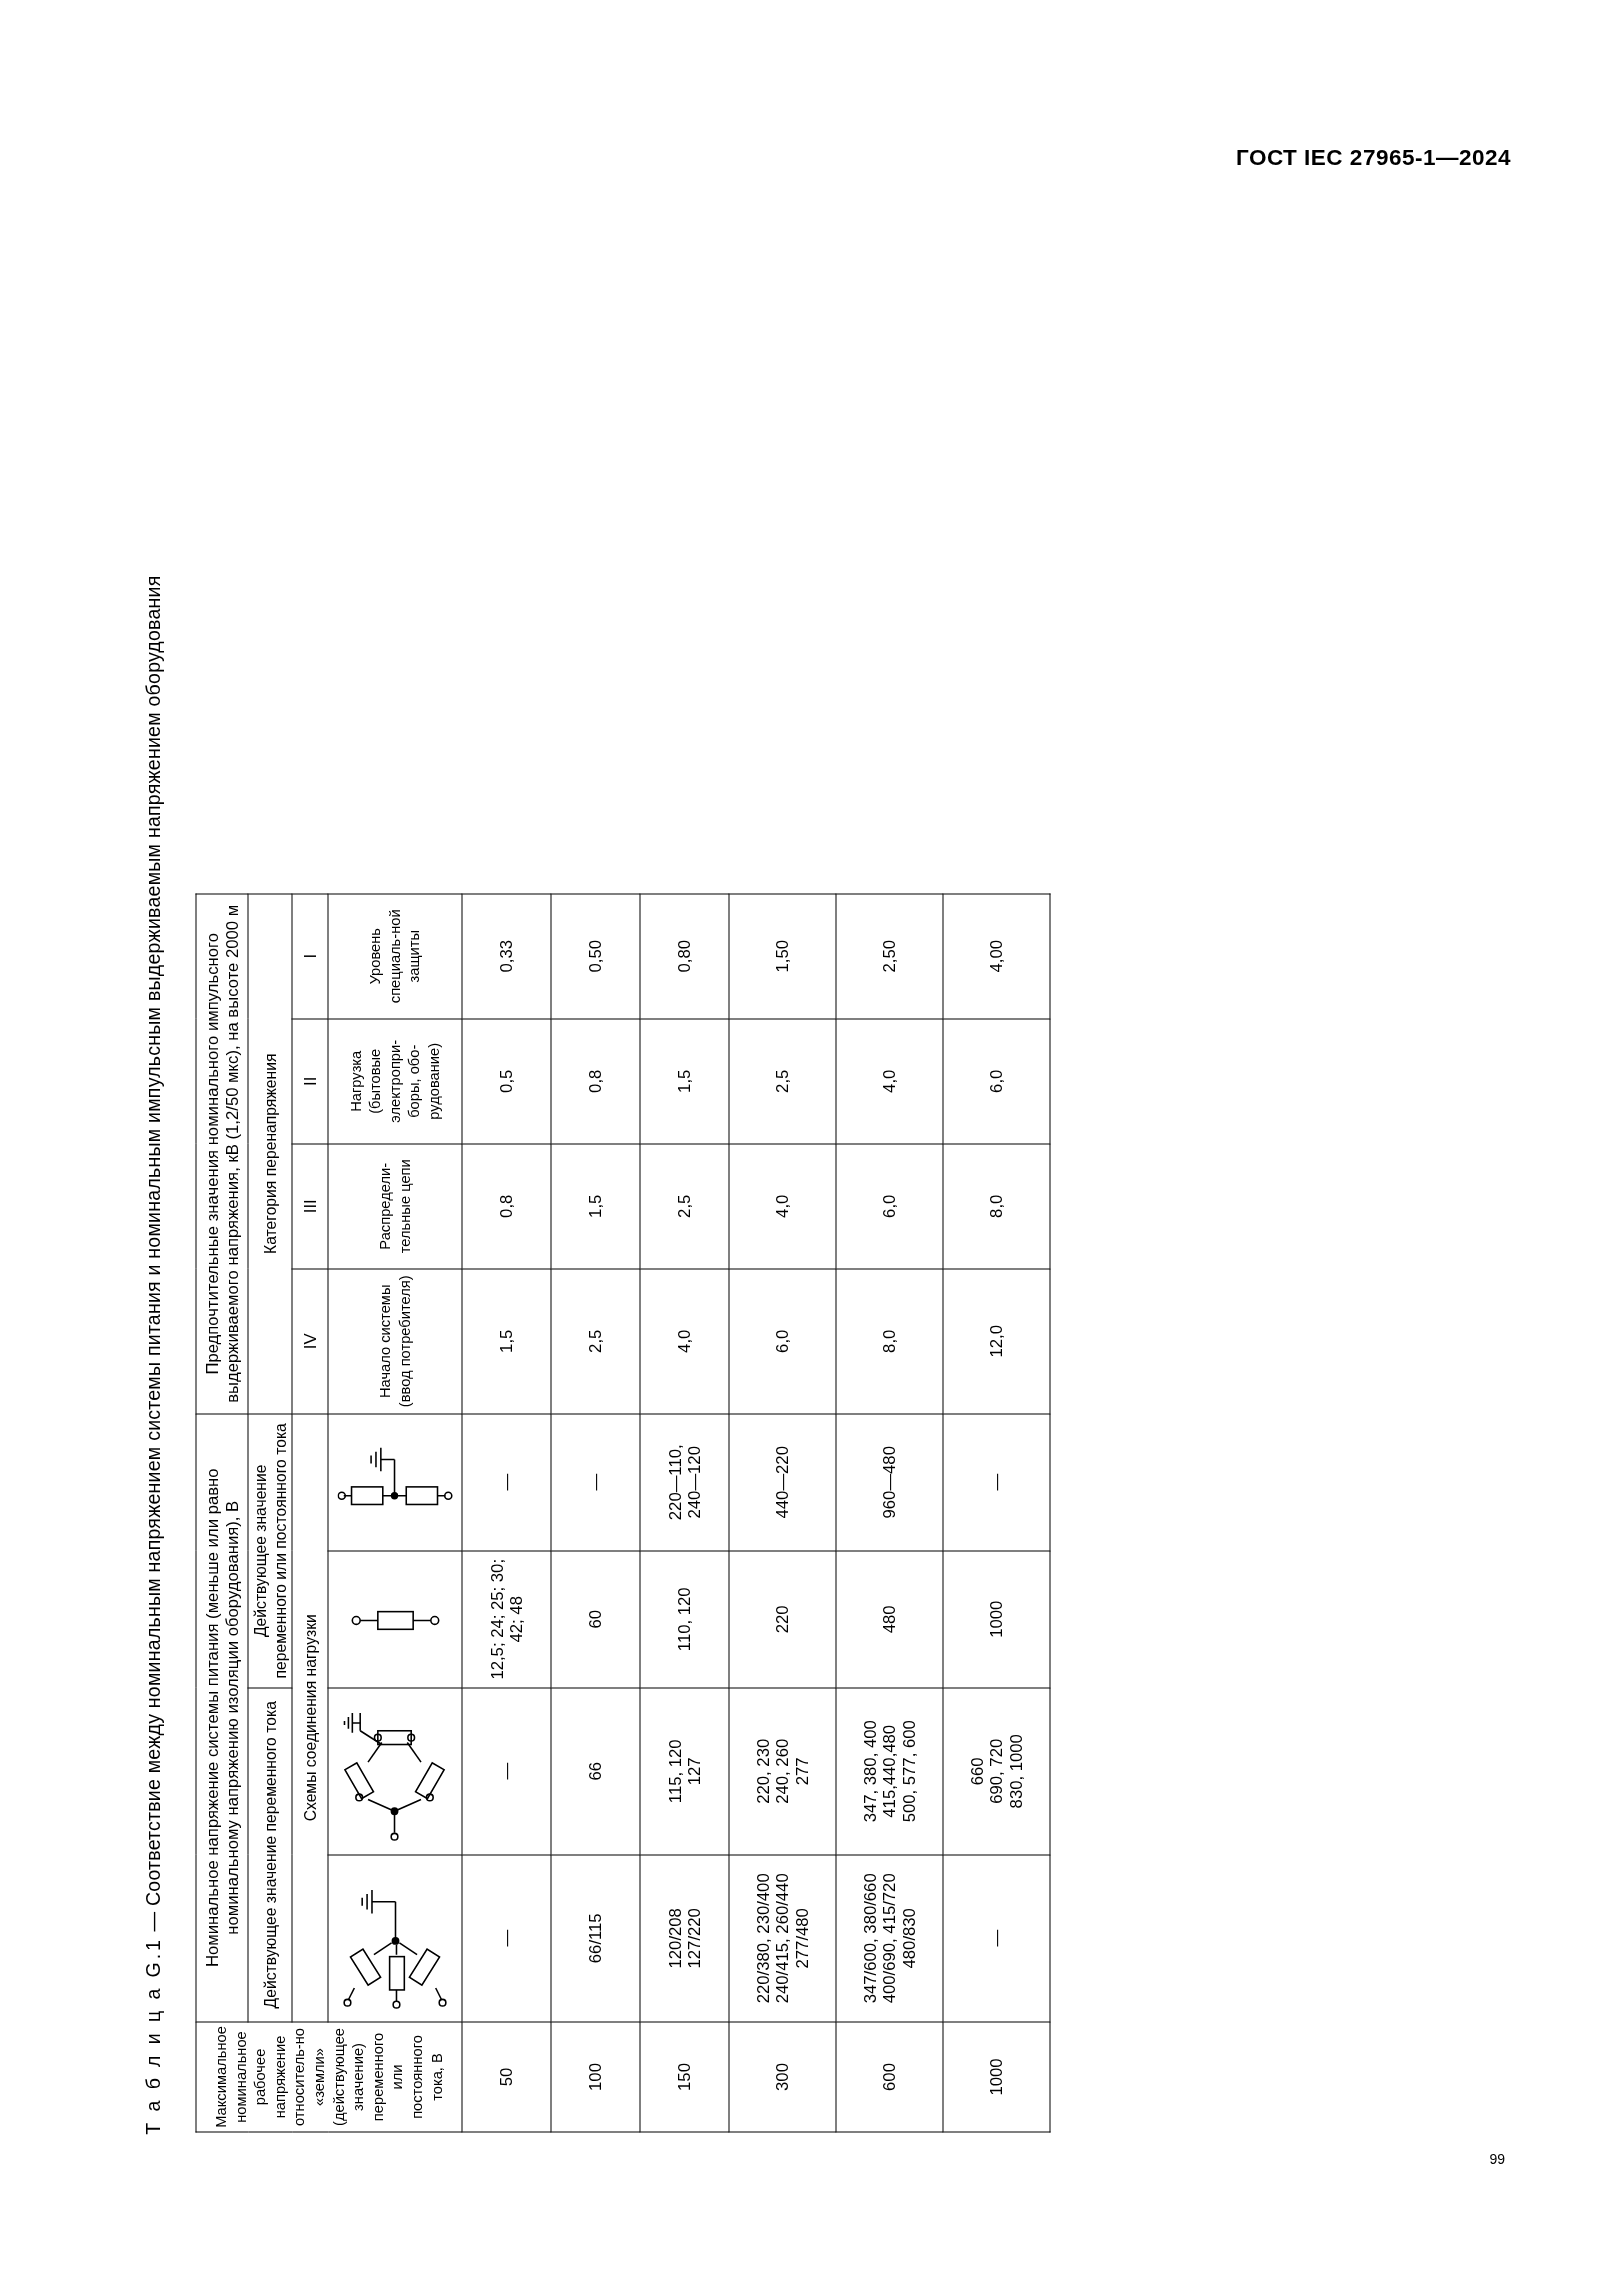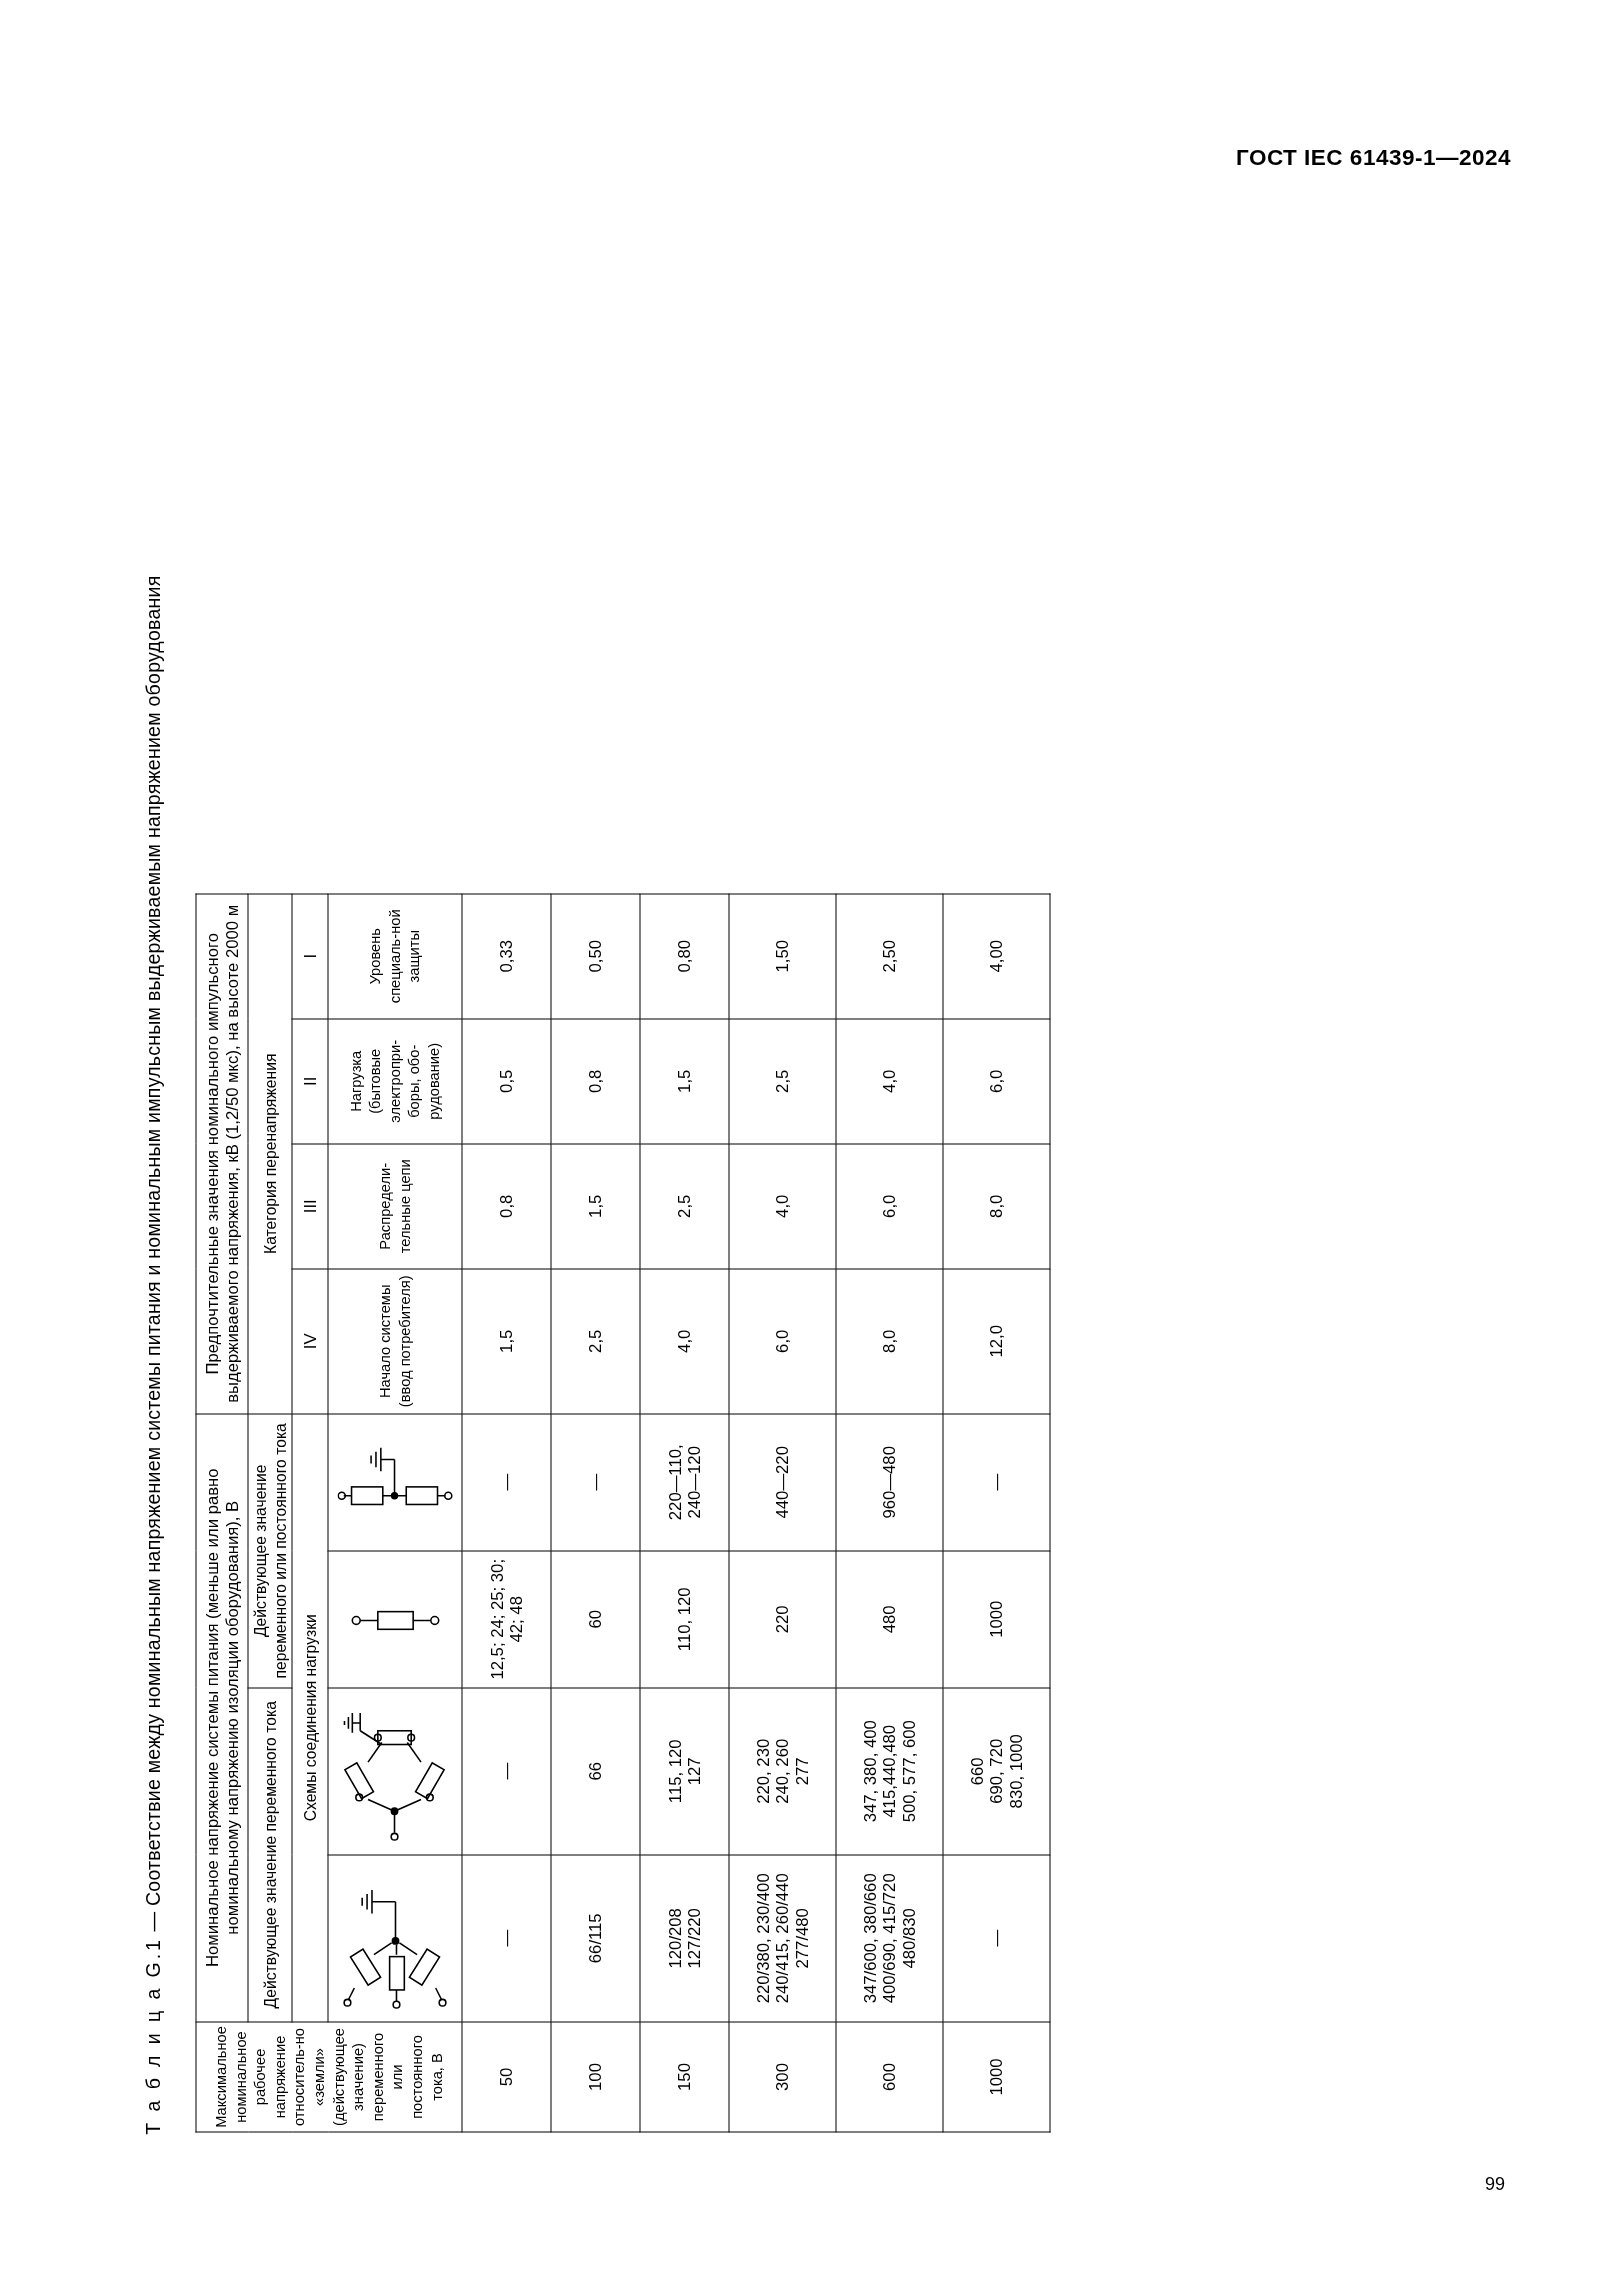--- a/index.html
+++ b/index.html
@@ -21,23 +21,23 @@
     position: absolute;
     top: 145px;
     right: 110px;
     font-size: 22.5px;
     font-weight: bold;
     letter-spacing: 0.5px;
     white-space: nowrap;
   }
   .page-number {
     position: absolute;
-    bottom: 98px;
+    bottom: 126px;
     right: 116px;
-    font-size: 18px;
+    font-size: 14px;
   }
 
   
   #rotated-area {
     position: absolute;
     left: 50%;
     top: 50%;
     width: 1990px;              
     height: 1353px;             
     margin-left: -995px;
@@ -102,21 +102,21 @@
     font-size: 16.7px;
     line-height: 20.6px;
   }
   .roman {
     font-size: 16.7px;
   }
 </style>
 </head>
 <body>
 
-<div class="page-header">ГОСТ IEC 61439-1—2024</div>
+<div class="page-header">ГОСТ IEC 27965-1—2024</div>
 <div class="page-number">99</div>
 
 <div id="rotated-area">
 
   <div class="caption">
     <span class="cap-lead">Т а б л и ц а  G.1</span><span> — Соответствие между номинальным напряжением системы питания и номинальным импульсным выдерживаемым напряжением оборудования</span>
   </div>
 
   <table class="gost">
     <colgroup>

